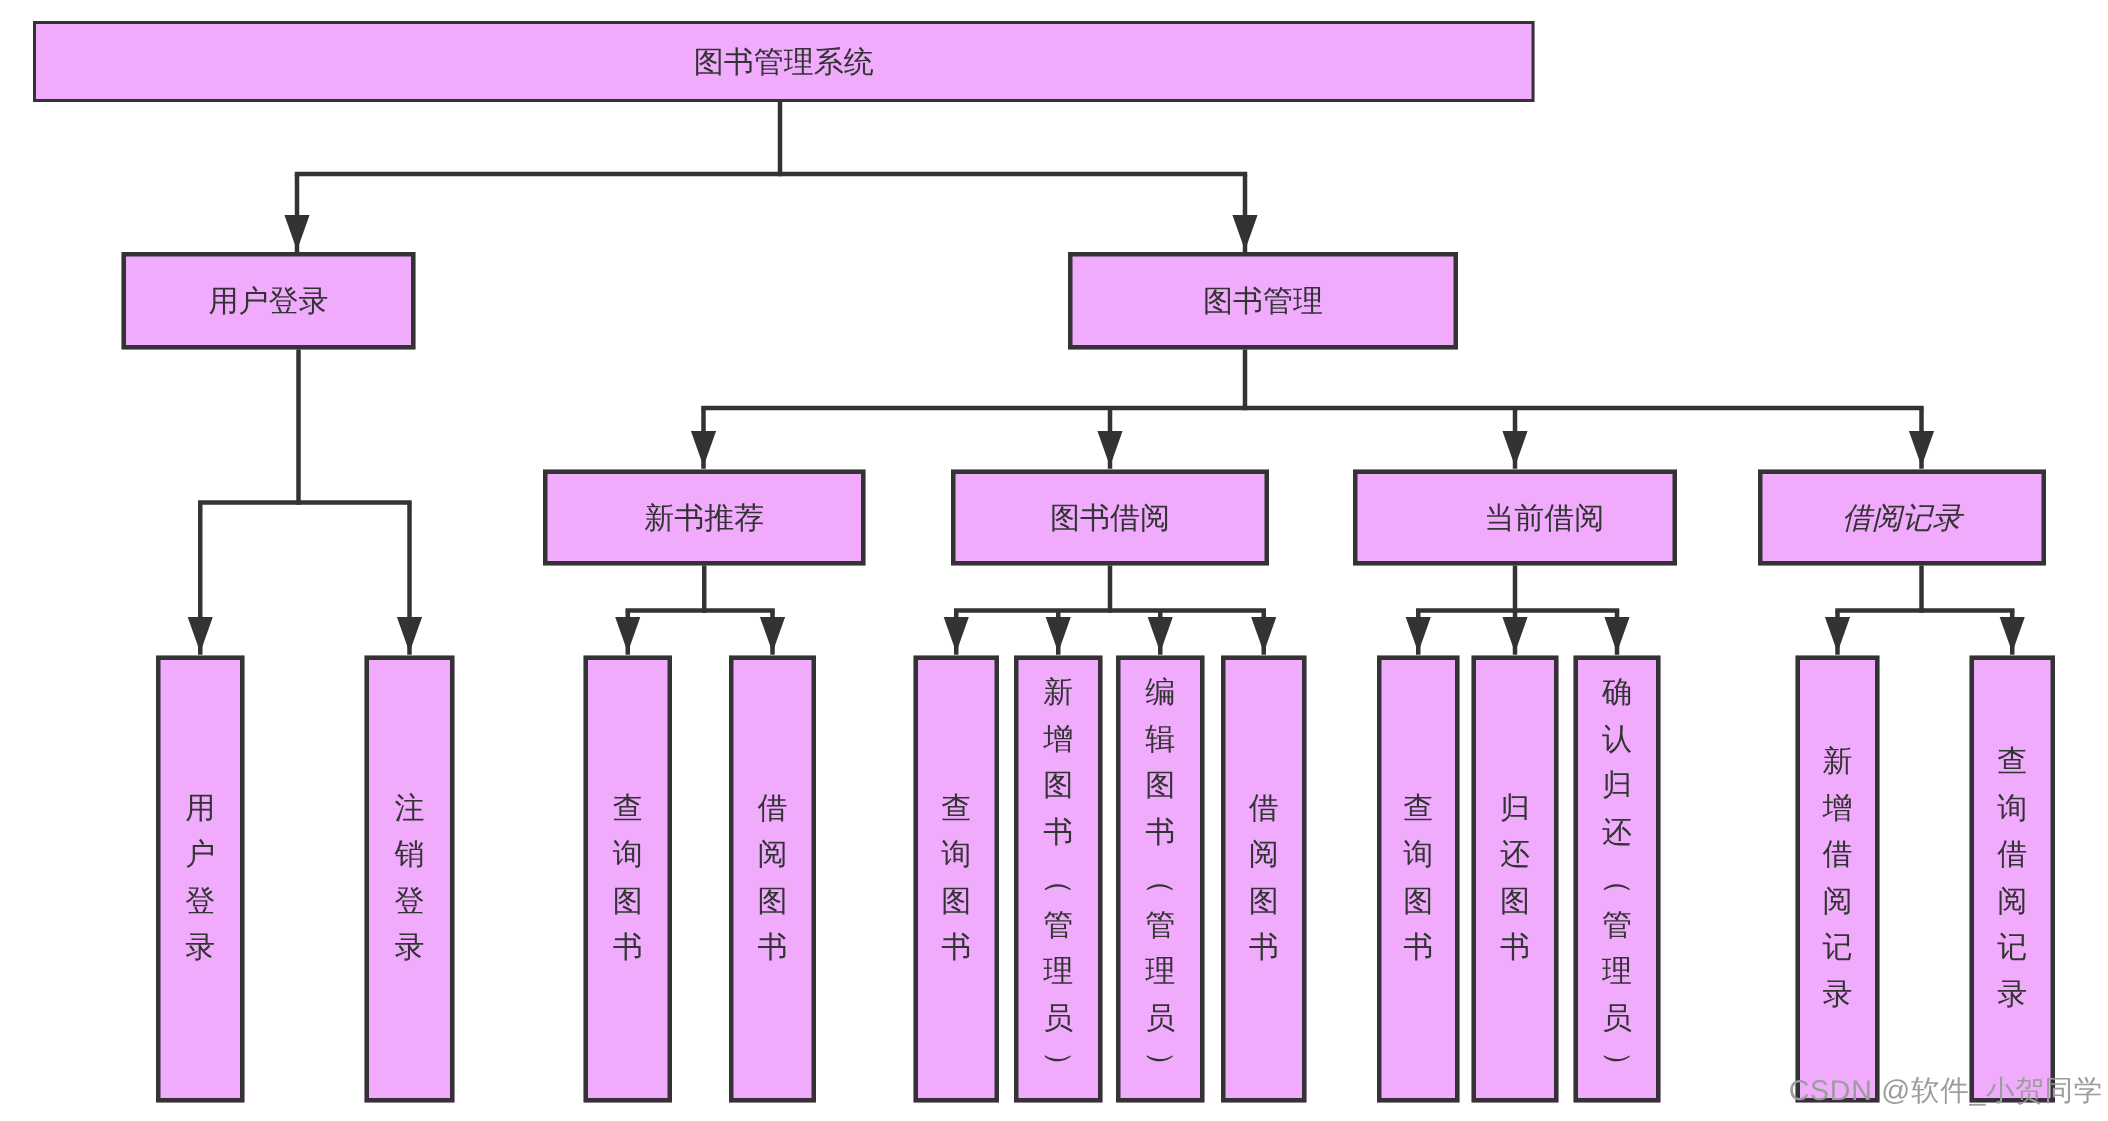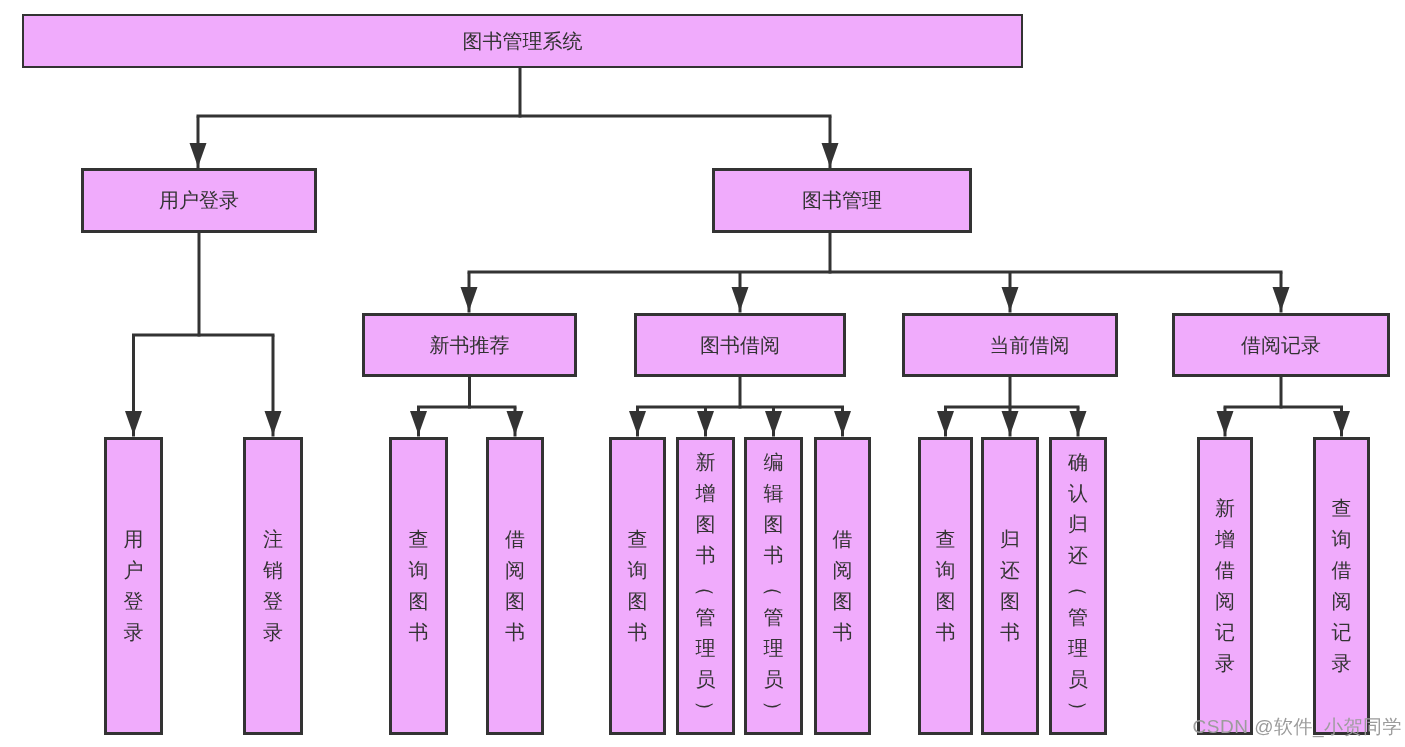--- a/index.html
+++ b/index.html
@@ -144,37 +144,37 @@
       <line x1="1225" y1="407" x2="1341.5" y2="407"></line>
       <line x1="1225" y1="409" x2="1225" y2="435" marker-end="url(#ah)"></line>
       <line x1="1341.5" y1="409" x2="1341.5" y2="435" marker-end="url(#ah)"></line>
     </g>
   </svg>
 
   <div class="box root">
     <span class="hlabel">图书管理系统</span>
   </div>
 
-  <div class="box lvl2" style="left:81px;width:236px;">
+  <div class="box lvl2" style="left:81px;width:196px;">
     <span class="hlabel">用户登录</span>
   </div>
   <div class="box lvl2" style="left:712px;width:260px;">
     <span class="hlabel">图书管理</span>
   </div>
 
   <div class="box lvl3" style="left:634px;width:212px;">
     <span class="hlabel">图书借阅</span>
   </div>
   <div class="box lvl3" style="left:362px;width:215px;">
     <span class="hlabel">新书推荐</span>
   </div>
   <div class="box lvl3" style="left:902px;width:216px;padding-left:39px;">
     <span class="hlabel">当前借阅</span>
   </div>
-  <div class="box lvl3" style="left:1172px;width:218px;">
+  <div class="box lvl3" style="left:1172px;width:192px;font-style:italic;">
     <span class="hlabel">借阅记录</span>
   </div>
 
   <div class="box leaf" style="left:104px;width:59px;">
     <div class="vtext">
         <span class="vchar">用</span>
         <span class="vchar">户</span>
         <span class="vchar">登</span>
         <span class="vchar">录</span>
       </div>

